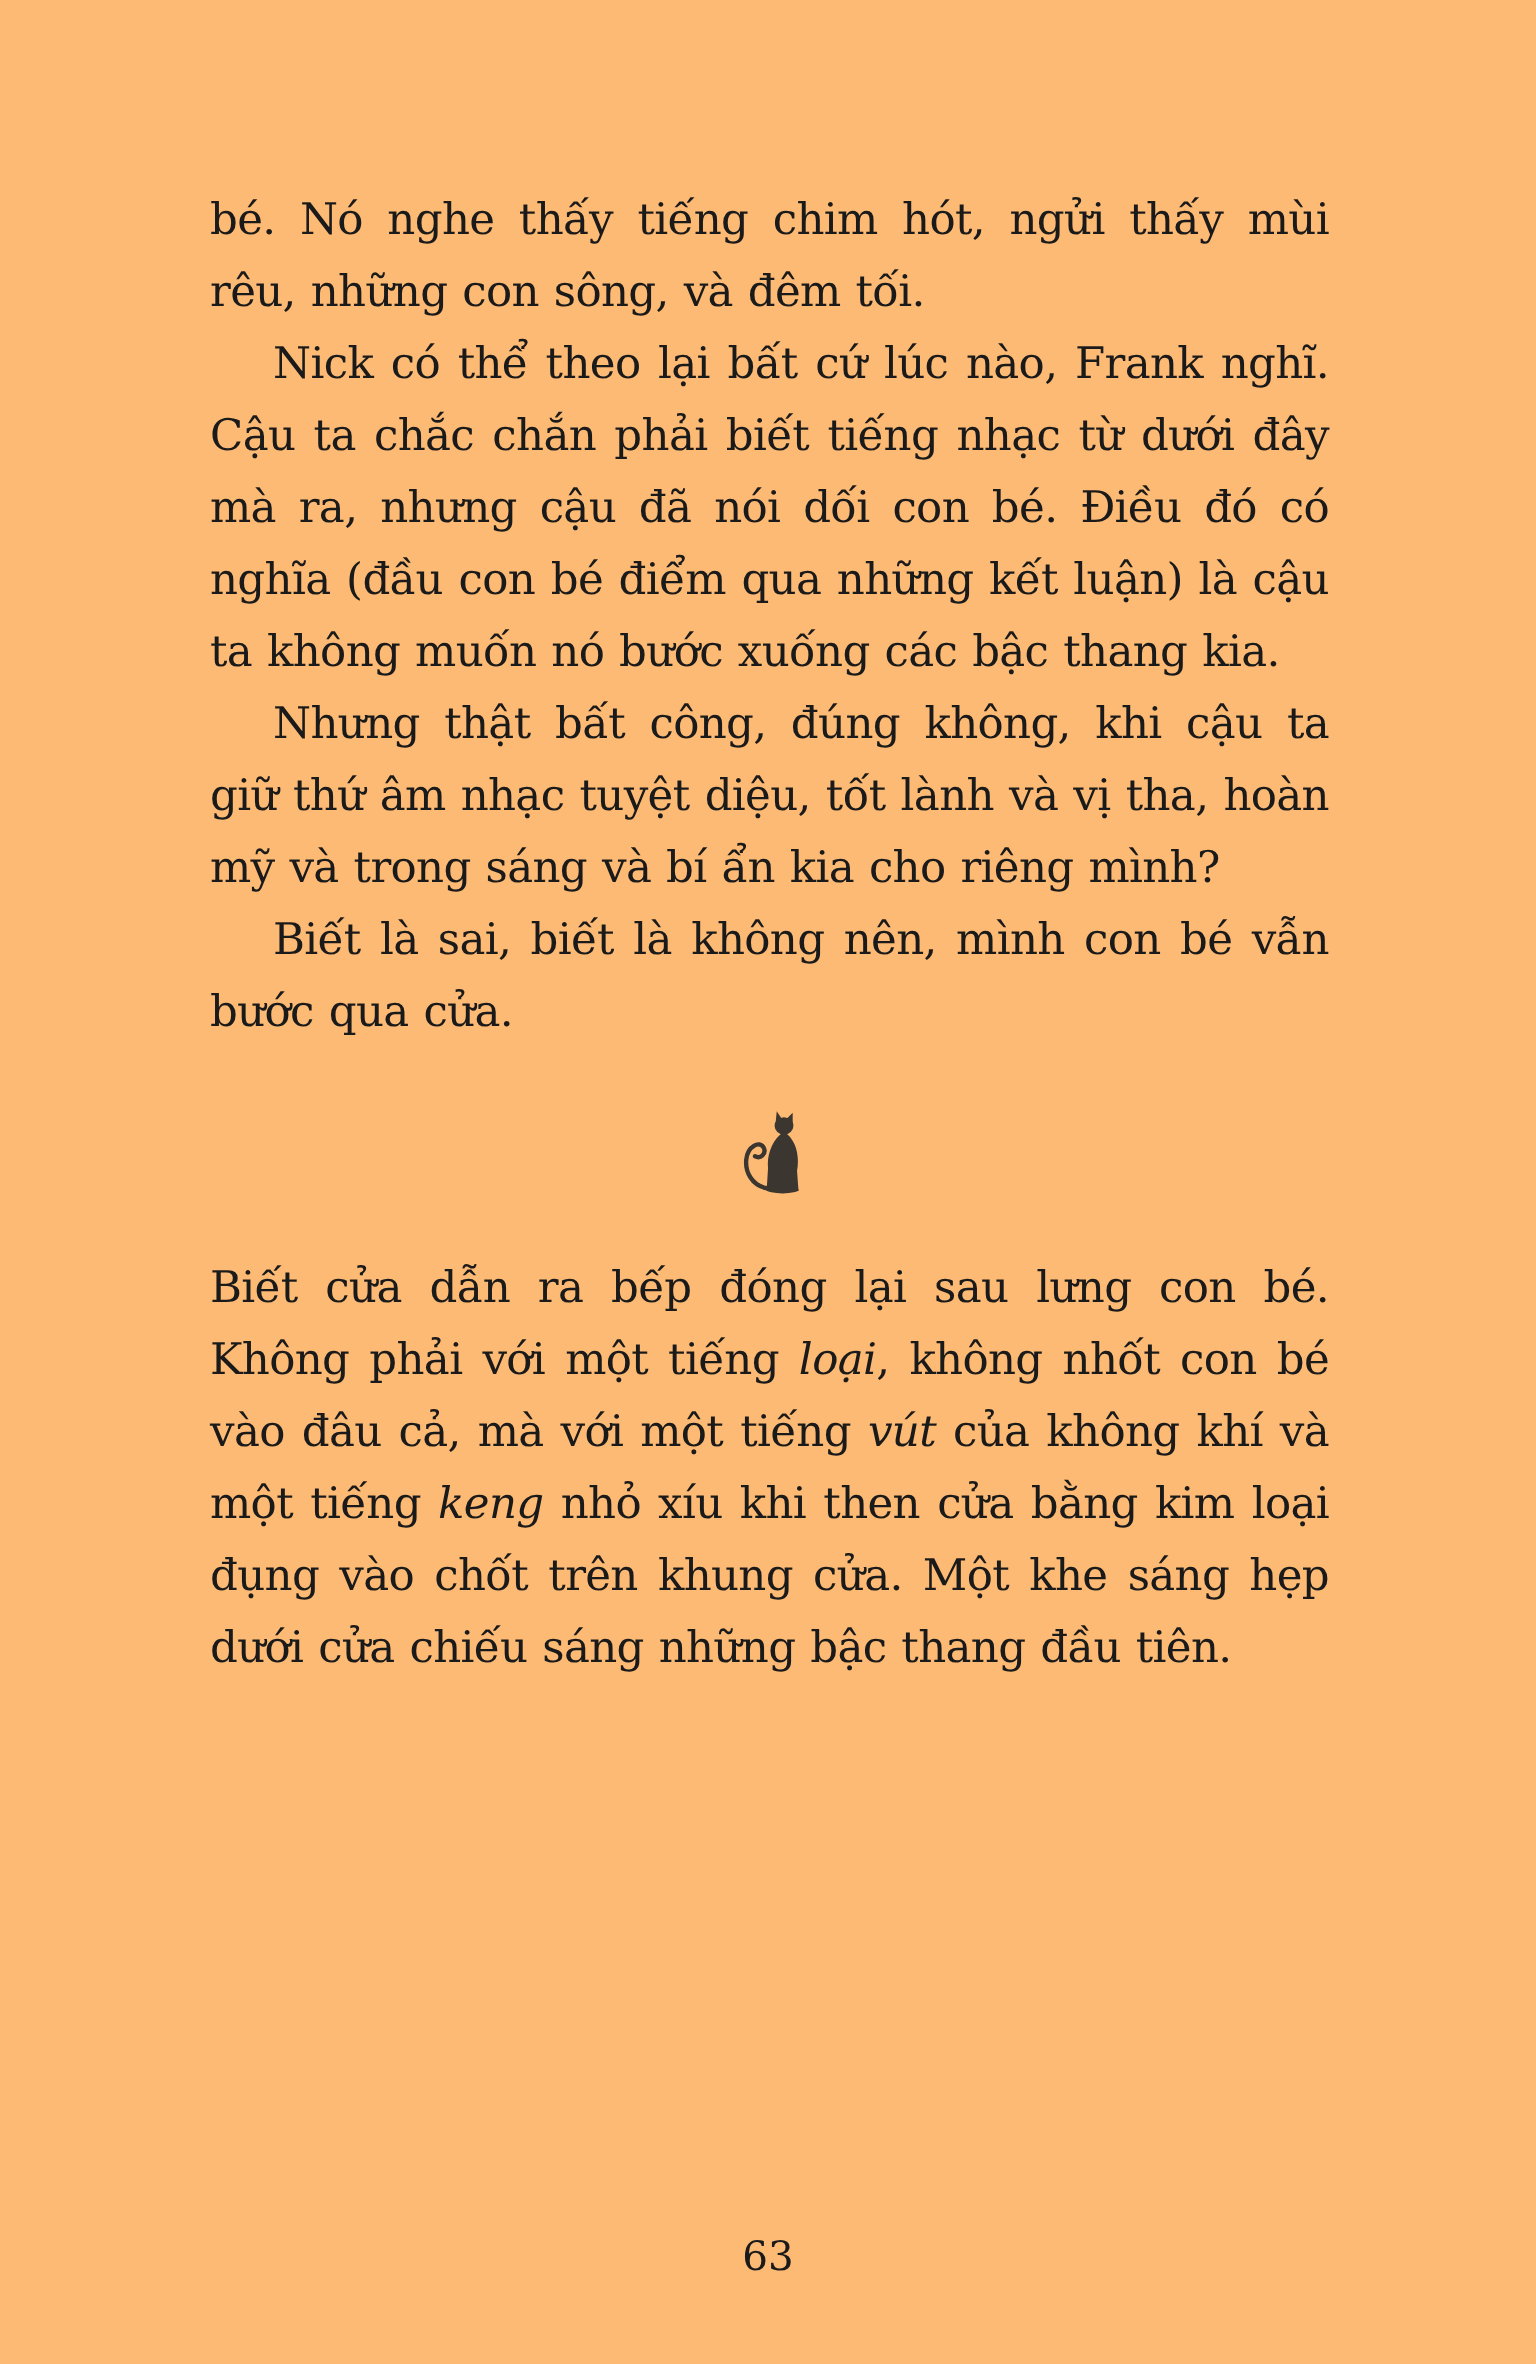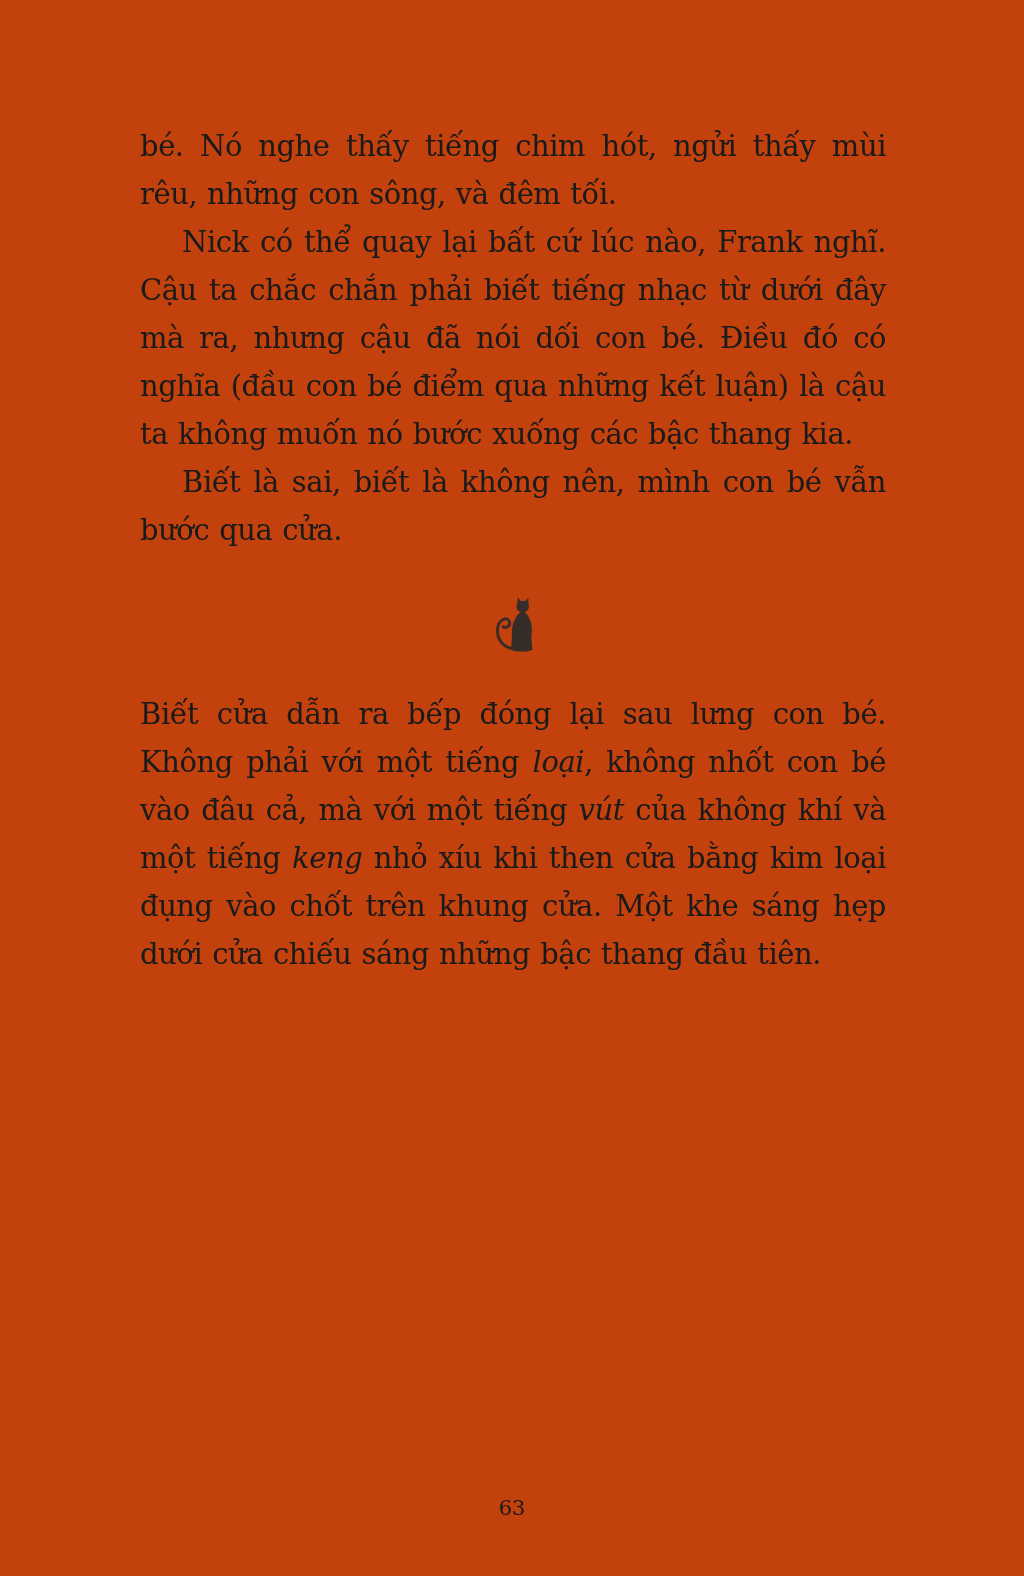--- a/index.html
+++ b/index.html
@@ -4,21 +4,21 @@
 <style>
   html, body {
     margin: 0;
     padding: 0;
     background: #ffffff;
   }
   .page {
     position: relative;
     width: 1024px;
     height: 1576px;
-    background: #c2410c;
+    background: #fdba74;
     color: #1a1a1a;
     font-family: "DejaVu Serif", "Liberation Serif", serif;
     overflow: hidden;
   }
   .text-block {
     position: absolute;
     left: 140px;
     top: 122px;
     width: 746px;
   }
@@ -46,31 +46,32 @@
     width: 44px;
     display: inline-block;
     opacity: 0.92;
   }
   .folio {
     position: absolute;
     left: 0;
     right: 0;
     bottom: 56px;
     text-align: center;
-    font-size: 21px;
+    font-size: 27px;
     color: #1a1a1a;
   }
 </style>
 </head>
 <body>
 
 <div class="page">
   <div class="text-block">
     <p class="para"><span>bé. Nó nghe thấy tiếng chim hót, ngửi thấy mùi rêu, những con sông, và đêm tối.</span></p>
-    <p class="para indent"><span>Nick có thể quay lại bất cứ lúc nào, Frank nghĩ. Cậu ta chắc chắn phải biết tiếng nhạc từ dưới đây mà ra, nhưng cậu đã nói dối con bé. Điều đó có nghĩa (đầu con bé điểm qua những kết luận) là cậu ta không muốn nó bước xuống các bậc thang kia.</span></p>
+    <p class="para indent"><span>Nick có thể theo lại bất cứ lúc nào, Frank nghĩ. Cậu ta chắc chắn phải biết tiếng nhạc từ dưới đây mà ra, nhưng cậu đã nói dối con bé. Điều đó có nghĩa (đầu con bé điểm qua những kết luận) là cậu ta không muốn nó bước xuống các bậc thang kia.</span></p>
+    <p class="para indent"><span>Nhưng thật bất công, đúng không, khi cậu ta giữ thứ âm nhạc tuyệt diệu, tốt lành và vị tha, hoàn mỹ và trong sáng và bí ẩn kia cho riêng mình?</span></p>
     <p class="para indent"><span>Biết là sai, biết là không nên, mình con bé vẫn bước qua cửa.</span></p>
 
     <div class="divider">
       <svg viewBox="0 0 44 60" xmlns="http://www.w3.org/2000/svg" aria-hidden="true">
         <g fill="#2b2b2b">
           <polygon points="26,13 27,3 31,9"></polygon>
           <polygon points="33,9 38,4 38,13"></polygon>
           <ellipse cx="32" cy="13" rx="6.5" ry="6"></ellipse>
           <path d="M32 17 C24 22 20 33 21 42 L20 58 L42 58 L41 44 C43 33 40 22 32 17 Z"></path>
           <ellipse cx="31" cy="57" rx="11" ry="2.6"></ellipse>

